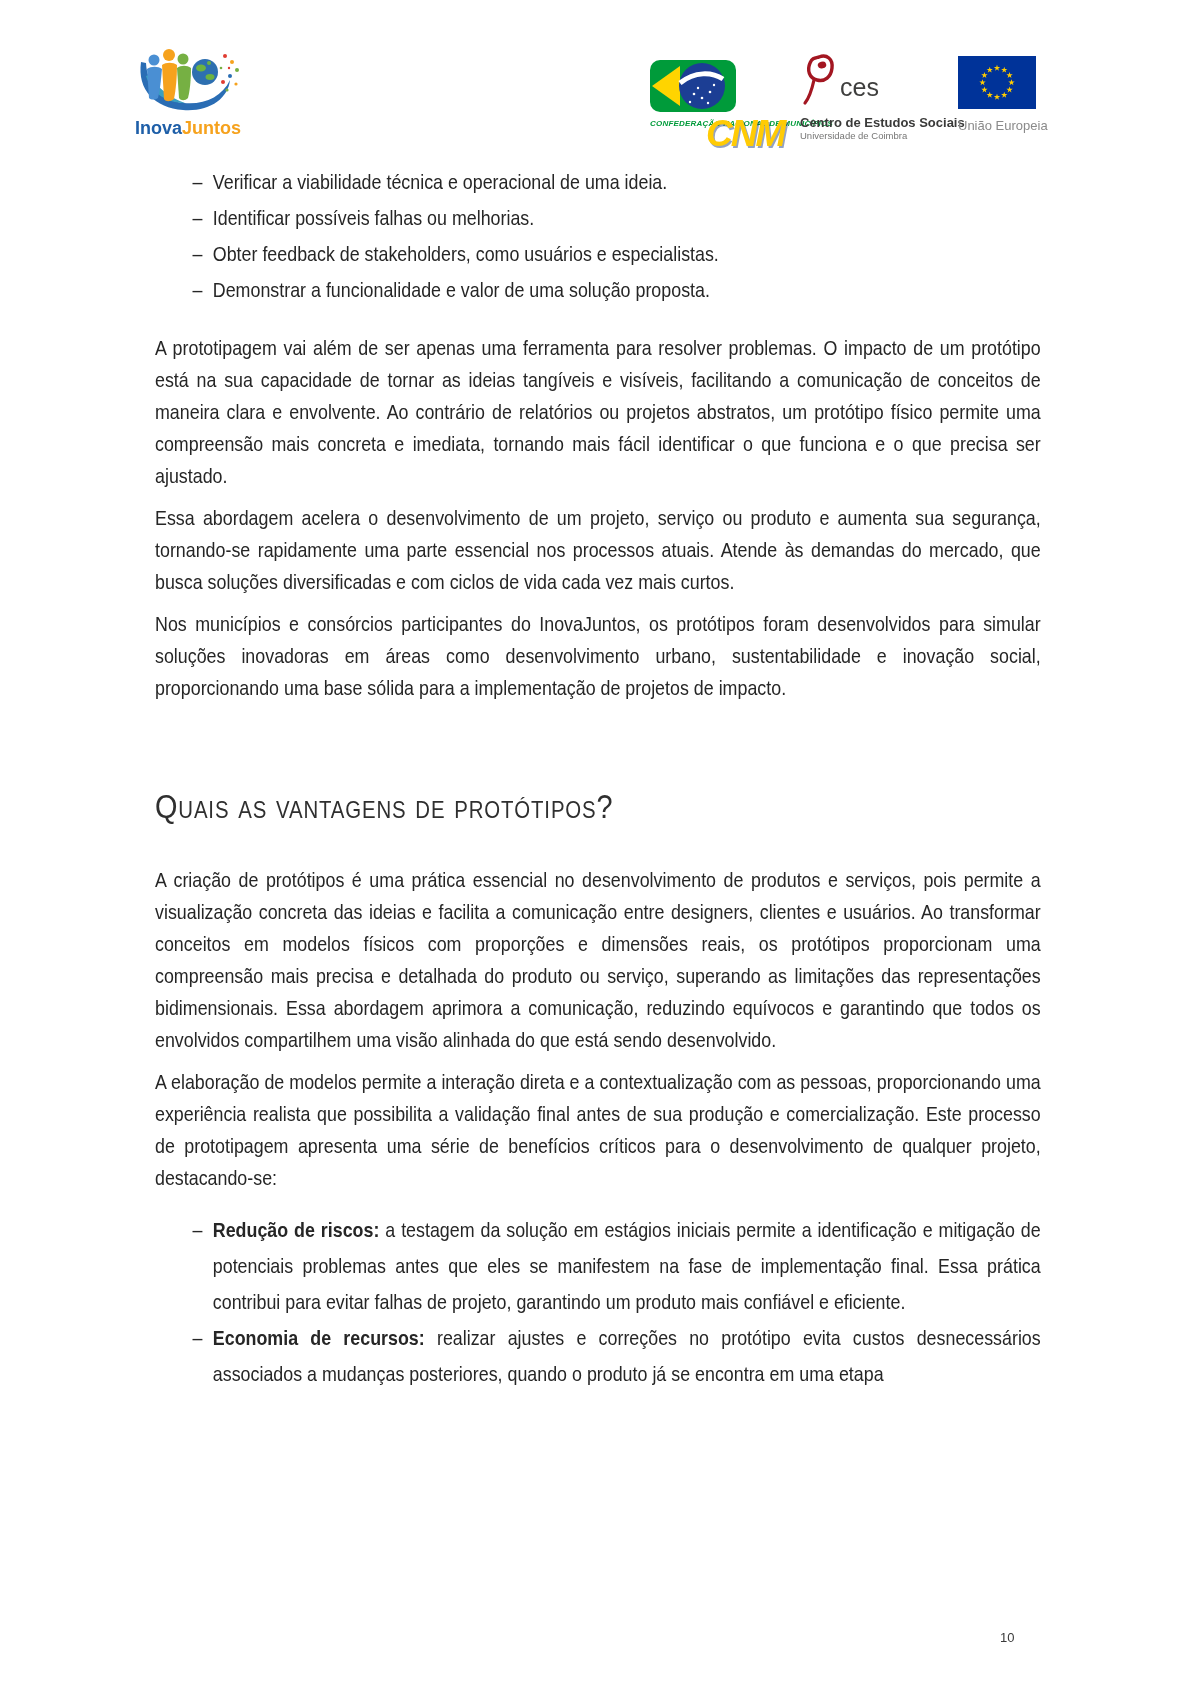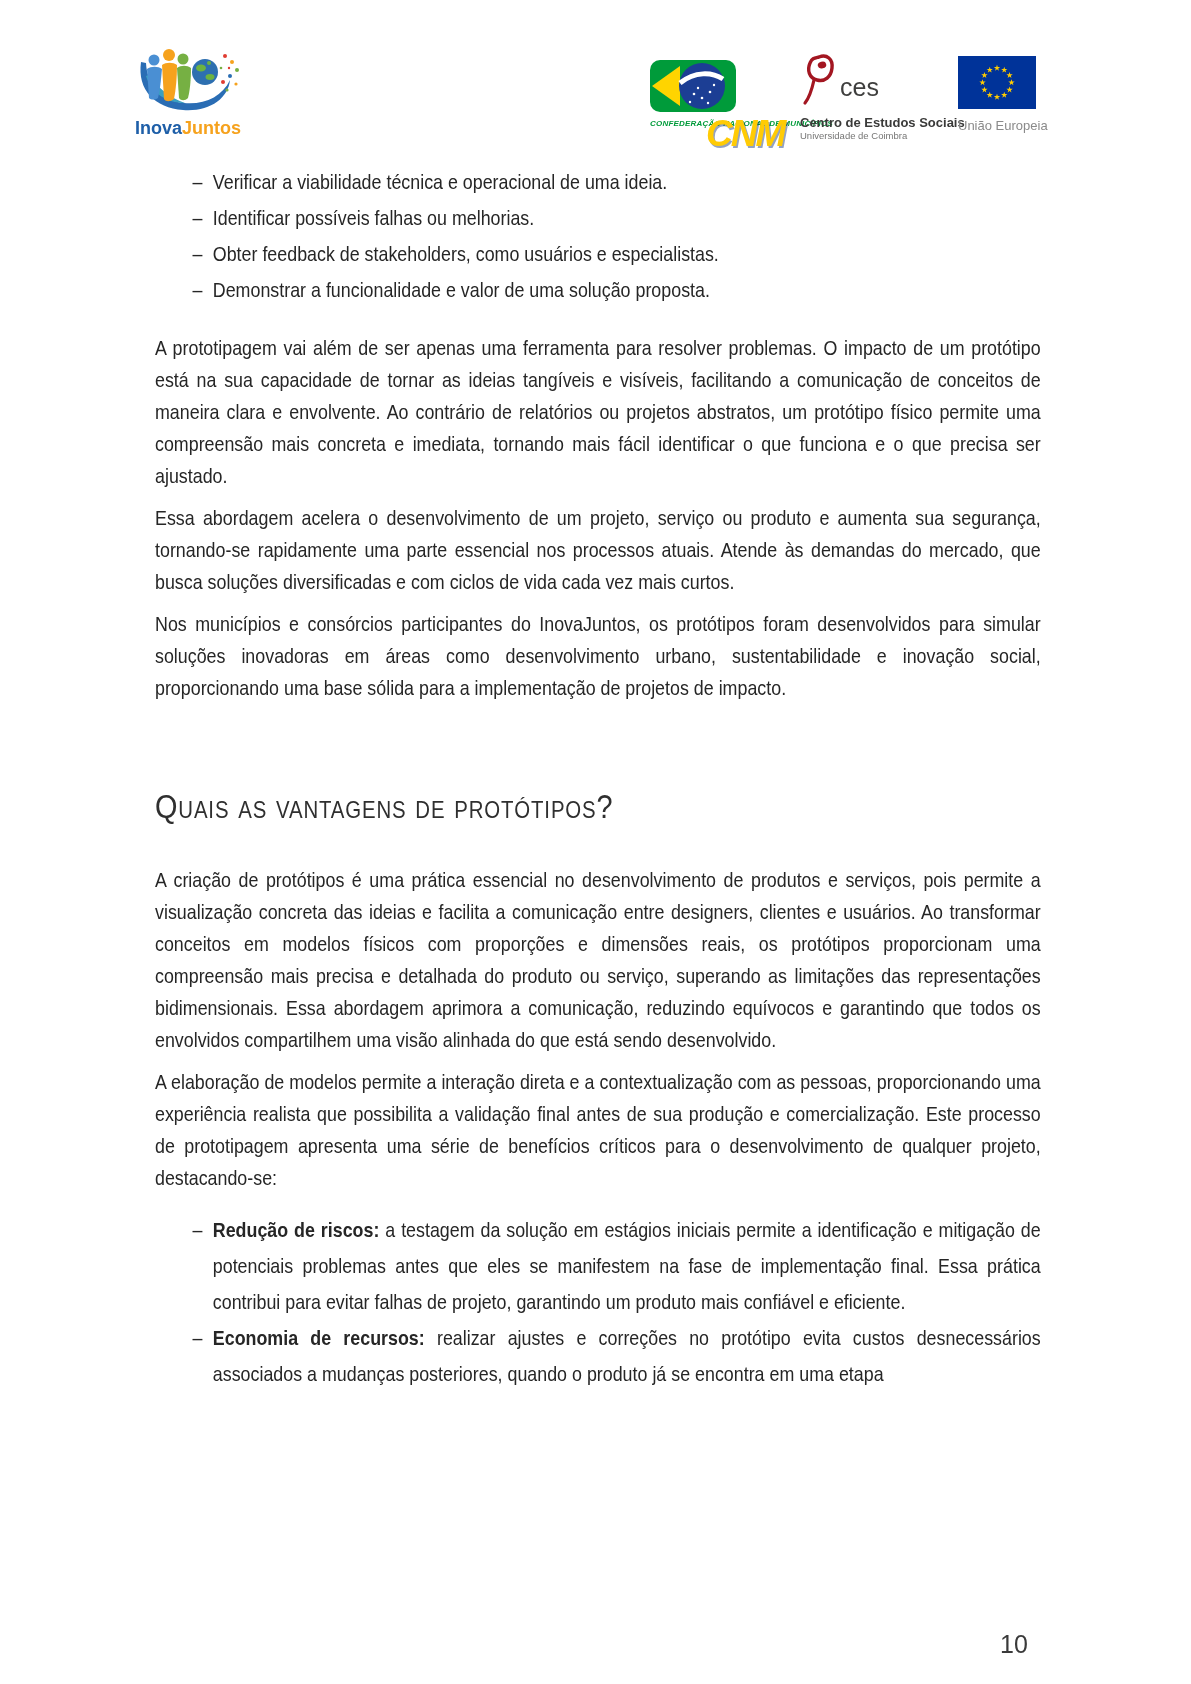--- a/index.html
+++ b/index.html
@@ -52,21 +52,21 @@
   .intro-list { margin-bottom:24px; }
   .benefits-list { margin-top:18px; }
   .benefits-list strong { font-weight:bold; }
 
   .section-heading {
     font-variant:small-caps; font-weight:500; font-size:34px; line-height:36px;
     letter-spacing:1px; color:#2f2f2f; text-align:left;
     margin:84px 0 40px 0;
   }
 
-  .page-number { position:absolute; left:1000px; top:1630px; font-size:25px; color:#3a3a3a; }
+  .page-number { position:absolute; left:1000px; top:1630px; font-size:13px; color:#3a3a3a; }
 </style>
 </head>
 <body>
 
 <div class="page">
 
   <div class="logo logo-inovajuntos">
     <svg width="112" height="70" viewBox="0 0 110 70">
 
       <path d="M8,16 C4,44 22,62 50,64 C76,66 95,53 97,34 C89,51 71,59 51,57 C30,55 14,40 13,17 Z" fill="#2a6db4"></path>

